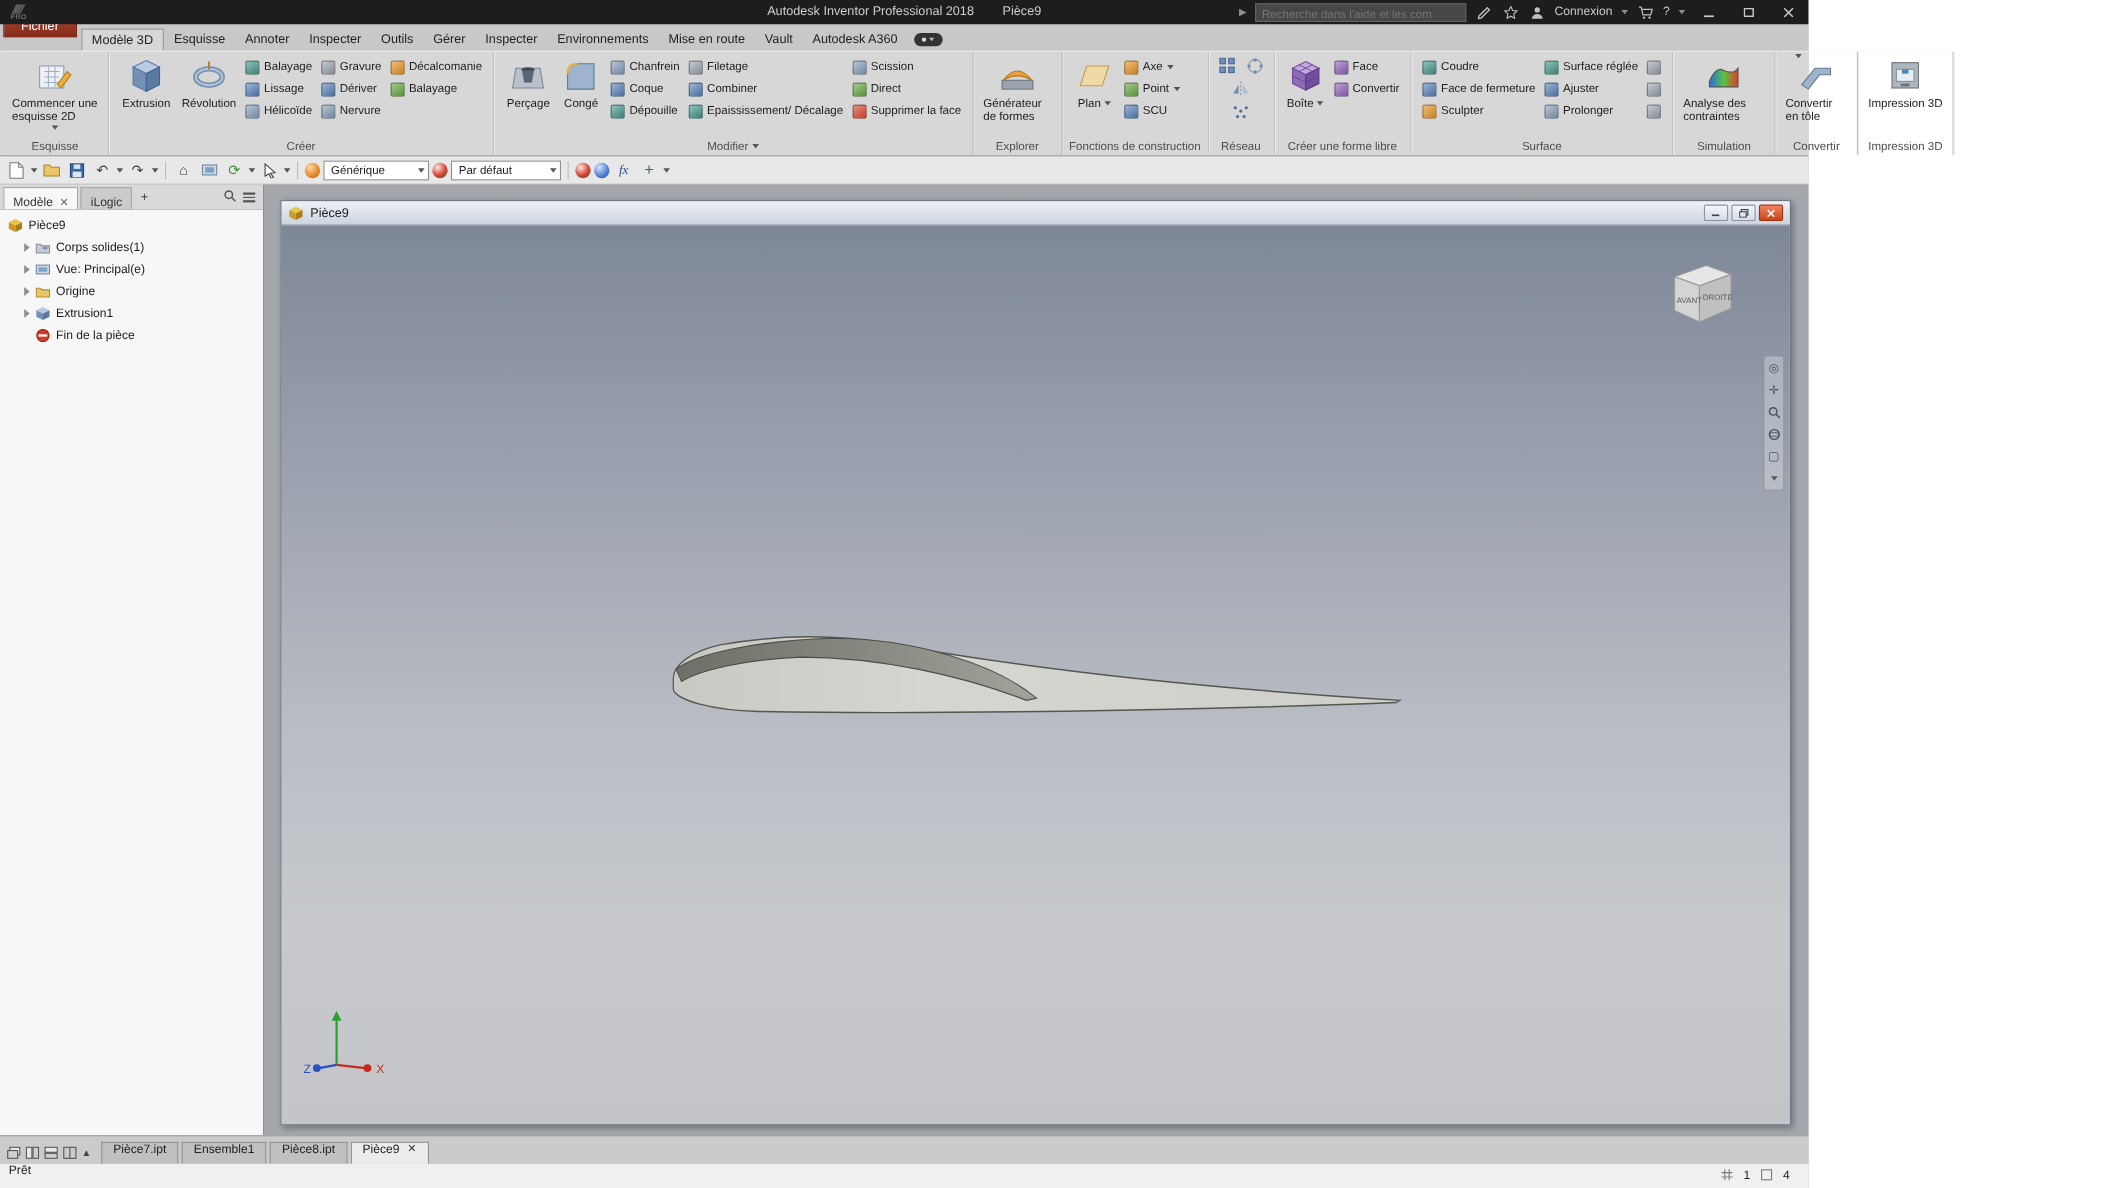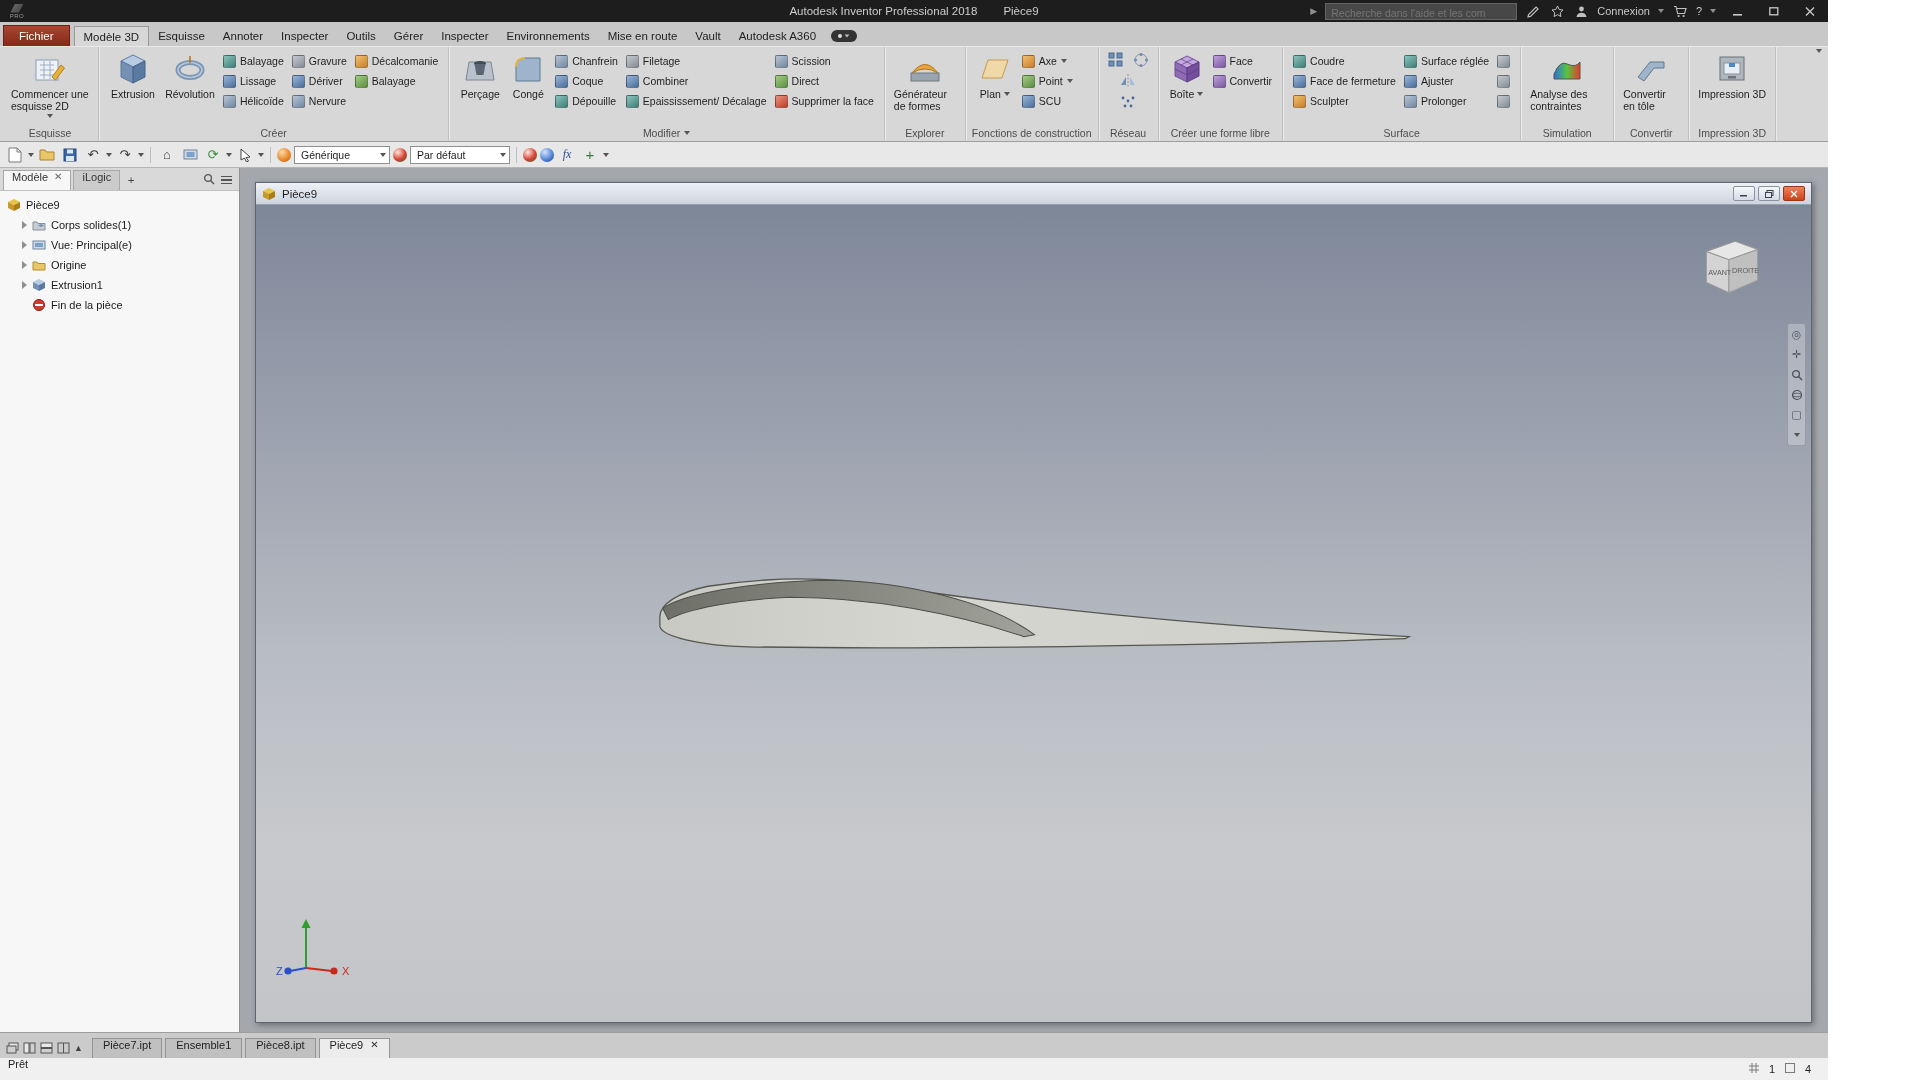--- a/index.html
+++ b/index.html
@@ -1,18 +1,18 @@
 <!DOCTYPE html>
 <html><head>
 <meta charset="utf-8">
 <style>
   *{box-sizing:border-box;margin:0;padding:0}
   html,body{width:1920px;height:1080px;overflow:hidden}
   body{font-family:"Liberation Sans","DejaVu Sans",sans-serif;font-size:11.5px;color:#1e1e1e;-webkit-font-smoothing:antialiased}
-  .app{width:1828px;height:1080px;display:flex;flex-direction:column;background:#a4a7ac;position:relative}
+  .app{width:1644px;height:1080px;display:flex;flex-direction:column;background:#a4a7ac;position:relative}
 
   
   .titlebar{height:22px;background:#1d1d1d;color:#c9c9c9;display:flex;align-items:center;padding:0 4px;position:relative;flex:none}
   .tb-logo{display:flex;flex-direction:column;align-items:center;width:26px;line-height:1}
   .tb-logo .mark{width:13px;height:9px;background:linear-gradient(135deg,#6e6e6e,#3c3c3c);clip-path:polygon(0 100%,35% 0,100% 0,65% 100%)}
   .tb-logo .sub{font-size:6px;color:#9a9a9a;letter-spacing:.5px}
   .tb-title{position:absolute;left:0;right:0;text-align:center;font-size:11.5px;color:#cdcdcd;pointer-events:none}
   .tb-title b{font-weight:normal;margin-left:26px}
   .tb-right{margin-left:auto;display:flex;align-items:center;gap:8px;z-index:1}
   .tb-arrow{color:#8f8f8f;font-size:9px}
@@ -20,21 +20,21 @@
   .search input{background:transparent;border:0;outline:0;color:#b3b3b3;font-size:10.5px;width:100%;font-family:inherit}
   .tbi{width:16px;height:16px;display:flex;align-items:center;justify-content:center;color:#c0c0c0;font-size:12px}
   .tb-text{font-size:11px;color:#c9c9c9}
   .caret{display:inline-block;width:0;height:0;border-left:3.5px solid transparent;border-right:3.5px solid transparent;border-top:4px solid #8f8f8f}
   .caret.dark{border-top-color:#555}
   .wbtn{width:28px;height:18px;display:flex;align-items:center;justify-content:center}
   .wbtn svg{display:block}
 
   
   .tabrow{height:24px;background:#c8c8c8;display:flex;align-items:flex-end;padding:0 0 0 3px;flex:none}
-  .ftab{background:linear-gradient(#a84531,#832a18);color:#fff;height:21px;display:flex;align-items:center;padding:0 15px;margin:0 4px 0 0;border:1px solid #6d2010;border-bottom:none}
+  .ftab{background:linear-gradient(#a84531,#832a18);color:#fff;height:21px;display:flex;align-items:center;padding:0 15px;margin:0 4px 12px 0;border:1px solid #6d2010;border-bottom:none}
   .rtab{height:21px;display:flex;align-items:center;padding:0 9px;color:#222}
   .rtab.active{background:#d7d7d7;border:1px solid #999;border-bottom:1px solid #d7d7d7;margin-bottom:-1px}
   .pill{width:26px;height:12px;background:#333;border-radius:6px;display:flex;align-items:center;justify-content:center;gap:2px;margin:0 0 4px 6px}
   .pill i{width:4px;height:4px;border-radius:50%;background:#dcdcdc}
   .pill .caret{border-top-color:#bbb;transform:scale(.8)}
 
   
   .ribbon{height:96px;background:#d7d7d7;display:flex;align-items:stretch;flex:none;border-top:1px solid #e8e8e8;border-bottom:1px solid #9e9e9e;padding-left:2px;position:relative}
   .rgroup{display:flex;flex-direction:column;border-right:1px solid #c0c0c0;box-shadow:1px 0 0 #e9e9e9}
   .rg-body{flex:1;display:flex;align-items:flex-start;padding:3px 6px 0}
@@ -66,21 +66,21 @@
   .sphere{width:14px;height:14px;border-radius:50%;flex:none}
   .sp-orange{background:radial-gradient(circle at 35% 30%,#ffd9a0,#e07818 70%,#8a4408)}
   .sp-multi{background:radial-gradient(circle at 35% 30%,#ffe8e0,#d84030 55%,#207830)}
   .sp-blue{background:radial-gradient(circle at 35% 30%,#cfe4ff,#3a6ec8 70%,#173c80)}
   .fx{font-style:italic;font-size:12px;color:#2f4f8f;font-family:"Liberation Serif",serif}
 
   
   .workspace{flex:1;display:flex;min-height:0}
   .browser{width:240px;background:#f2f2f2;border-right:1px solid #8f8f8f;display:flex;flex-direction:column;flex:none}
   .b-tabs{height:23px;background:#d9d9d9;display:flex;align-items:flex-end;padding:2px 3px 0;gap:2px;border-bottom:1px solid #c2c2c2}
-  .b-tab{height:20px;padding:0 8px;display:flex;align-items:flex-start;gap:6px;font-size:11px;background:#cbcbcb;border:1px solid #a8a8a8;border-bottom:none;color:#333}
+  .b-tab{height:20px;padding:0 8px;display:flex;align-items:flex-end;gap:6px;font-size:11px;background:#cbcbcb;border:1px solid #a8a8a8;border-bottom:none;color:#333}
   .b-tab.active{background:#f7f7f7}
   .b-x{color:#666;font-size:10px}
   .b-plus{width:18px;height:20px;display:flex;align-items:center;justify-content:center;color:#444}
   .b-icons{margin-left:auto;display:flex;align-items:center;gap:6px;padding:0 4px 3px 0}
   .hamb{display:flex;flex-direction:column;gap:2px}
   .hamb i{width:11px;height:1.5px;background:#555}
   .tree{flex:1;background:#f7f7f7;padding:4px 0}
   .trow{height:20px;display:flex;align-items:center;gap:5px;padding-left:7px;font-size:11px;color:#1a1a1a}
   .trow.child{padding-left:22px}
   .tcaret{width:0;height:0;border-top:4px solid transparent;border-bottom:4px solid transparent;border-left:5px solid #8f8f8f;flex:none}

